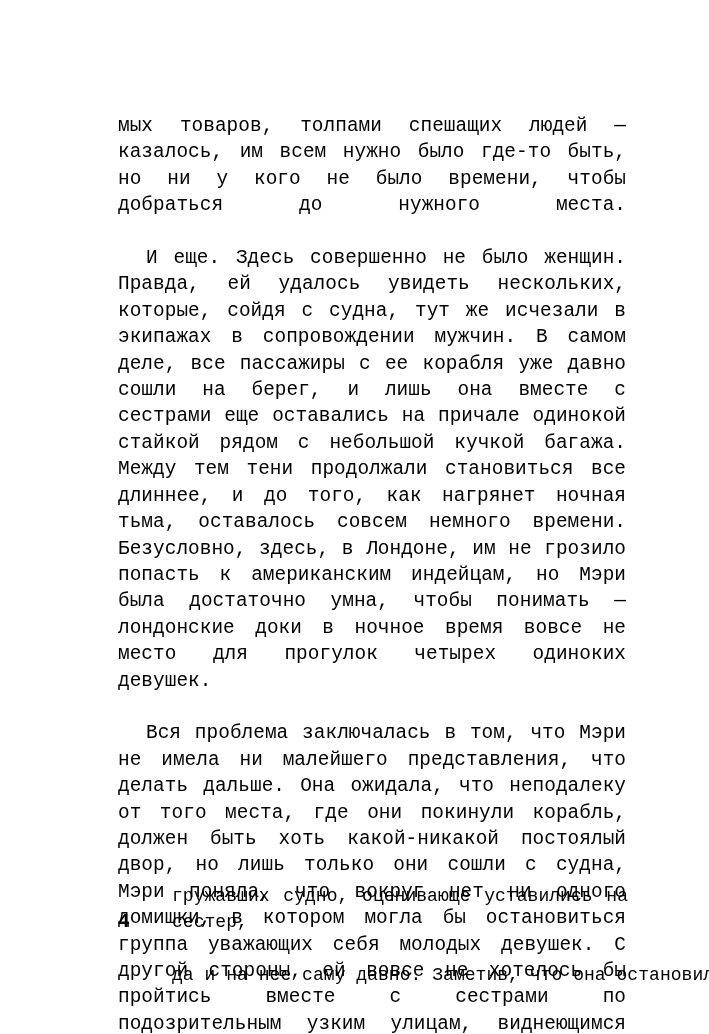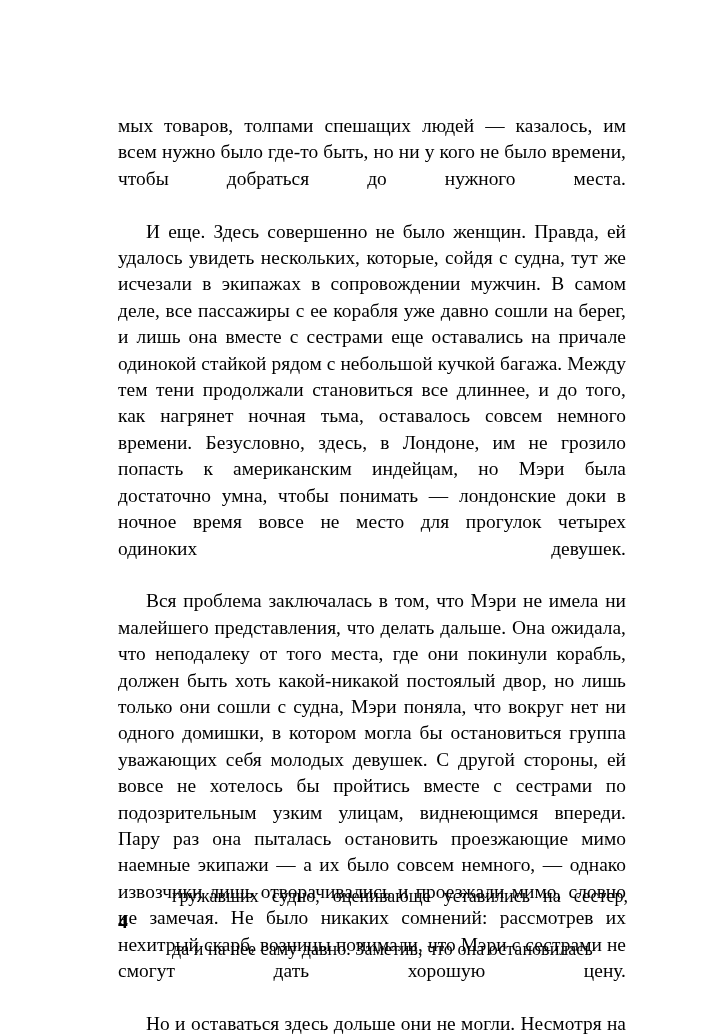--- a/index.html
+++ b/index.html
@@ -19,20 +19,21 @@
   }
 
   
   .page {
     position: absolute;
     left: 0;
     top: 0;
     width: 709px;
     height: 1034px;
     background: #ffffff;
+    font-family: Liberation Mono, monospace;
   }
 
   
   .text-column {
     position: absolute;
     left: 118px;
     top: 113px;
     width: 508px;
     font-size: 19.4px;
     line-height: 26.4px;

